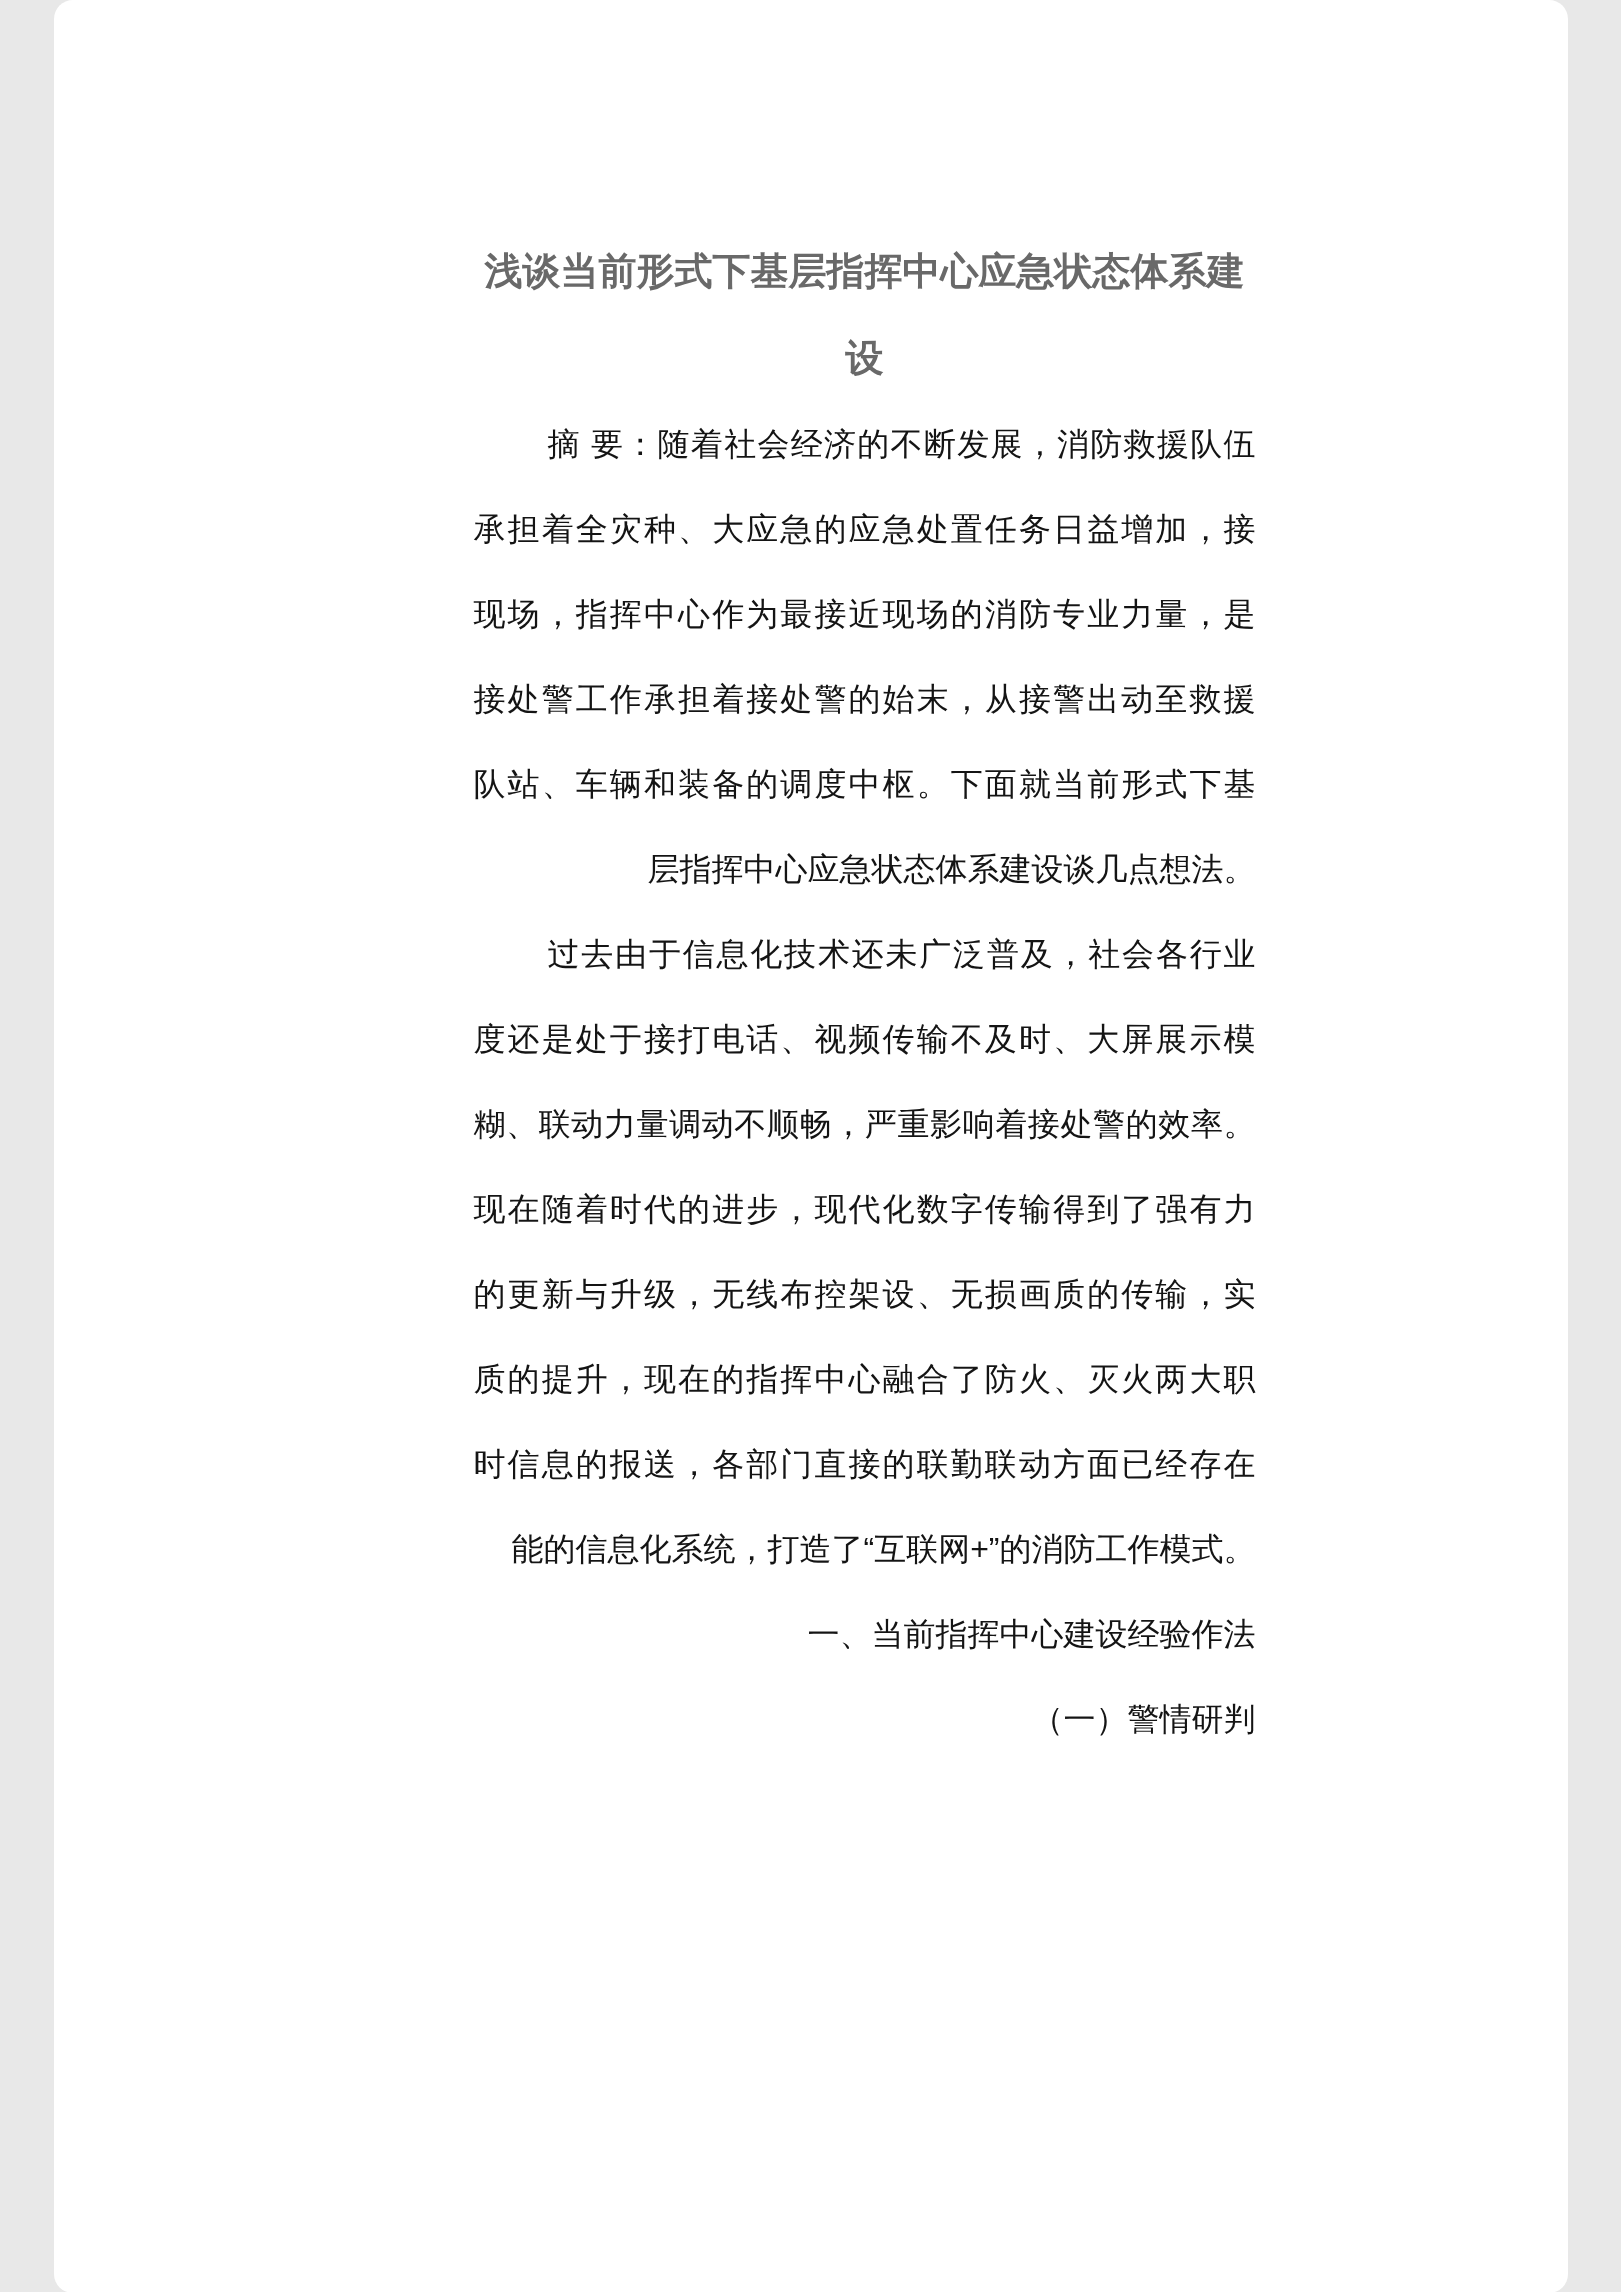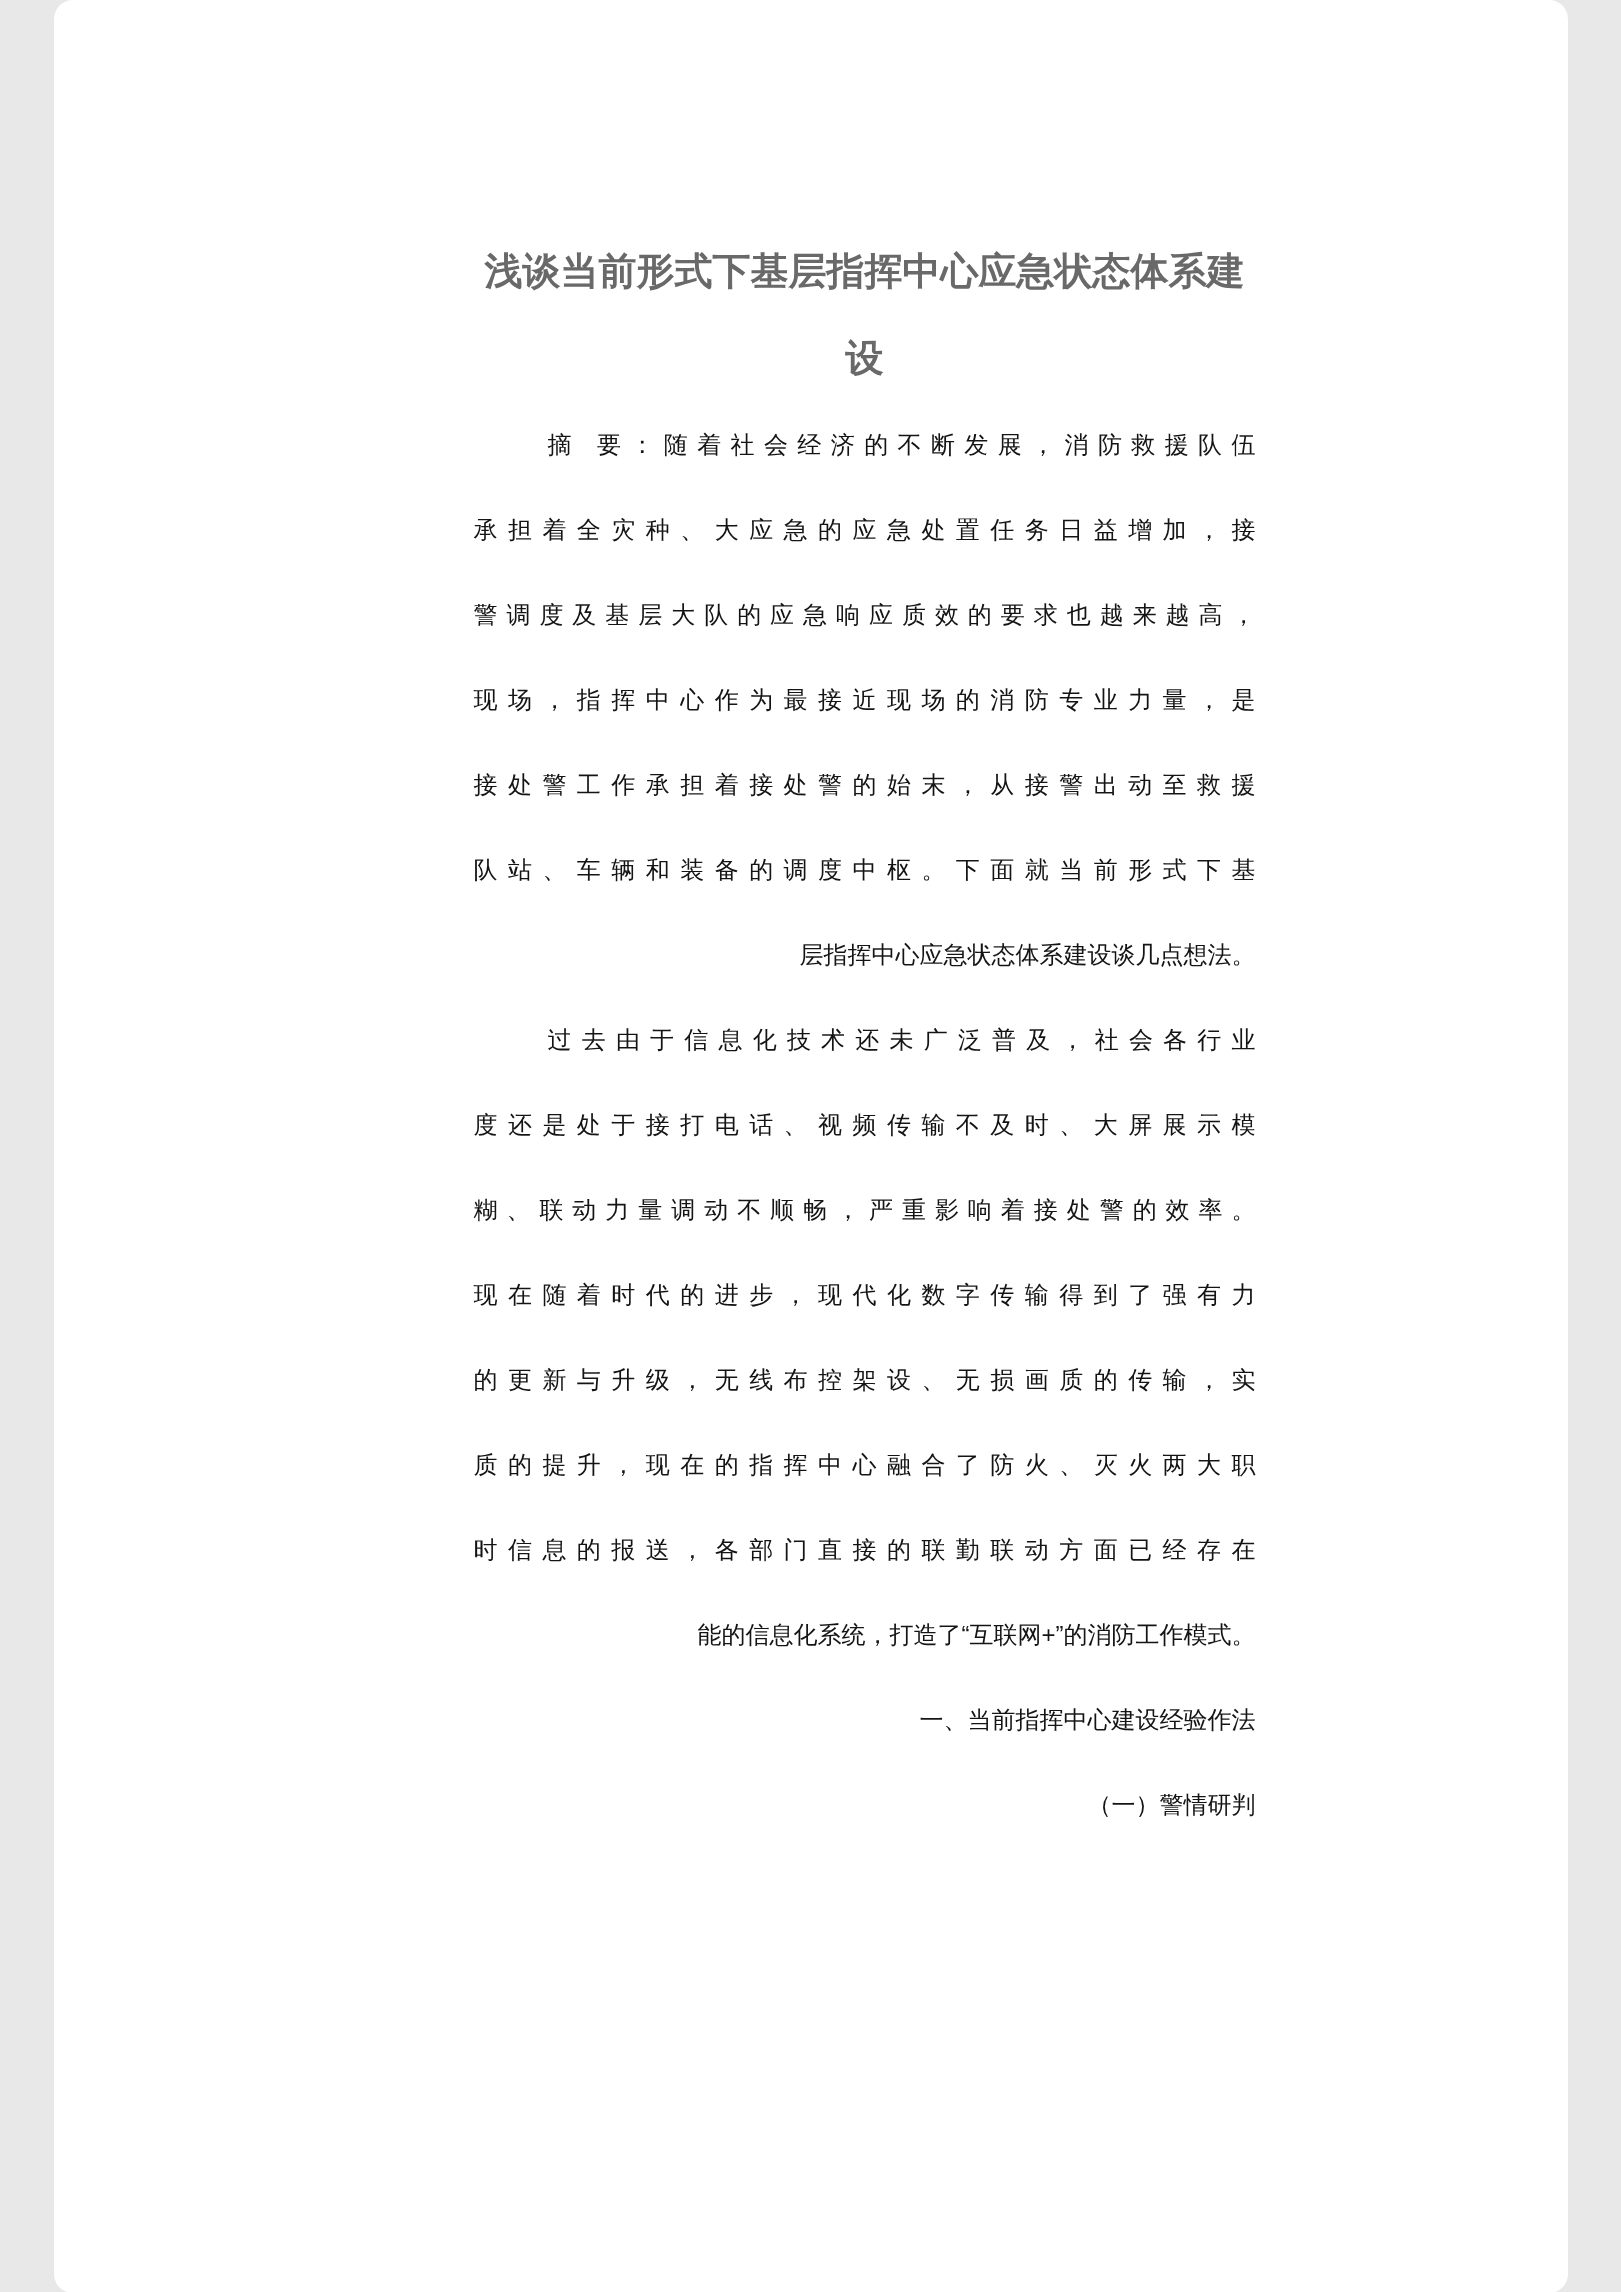--- a/index.html
+++ b/index.html
@@ -28,21 +28,21 @@
     font-size: 38px;
   }
   .title .line {
     height: 87px;
     line-height: 87px;
     text-align: center;
     white-space: nowrap;
   }
   .para {
     color: var(--body-color, #141414);
-    font-size: 24px;
+    font-size: 32px;
     font-weight: 400;
   }
   .para .line {
     height: 85px;
     line-height: 85px;
     text-align: right;
     white-space: nowrap;
   }
   .para .line.fill {
     white-space: normal;
@@ -59,21 +59,20 @@
 <div class="page" style="--page-bg: #ffffff; --title-color: #696969; --body-color: #141414;">
   <div class="content">
     <div class="title">
         <div class="line">浅谈当前形式下基层指挥中心应急状态体系建</div>
         <div class="line">设</div>
       </div>
     <div>
         <div class="para body">
           <div class="line first fill">摘 要：随着社会经济的不断发展，消防救援队伍</div>
           <div class="line fill">承担着全灾种、大应急的应急处置任务日益增加，接</div>
-          <div class="line fill">警调度及基层大队的应急响应质效的要求也越来越高，</div>
           <div class="line fill">现场，指挥中心作为最接近现场的消防专业力量，是</div>
           <div class="line fill">接处警工作承担着接处警的始末，从接警出动至救援</div>
           <div class="line fill">队站、车辆和装备的调度中枢。下面就当前形式下基</div>
           <div class="line">层指挥中心应急状态体系建设谈几点想法。</div>
         </div>
         <div class="para body">
           <div class="line first fill">过去由于信息化技术还未广泛普及，社会各行业</div>
           <div class="line fill">度还是处于接打电话、视频传输不及时、大屏展示模</div>
           <div class="line fill">糊、联动力量调动不顺畅，严重影响着接处警的效率。</div>
           <div class="line fill">现在随着时代的进步，现代化数字传输得到了强有力</div>

